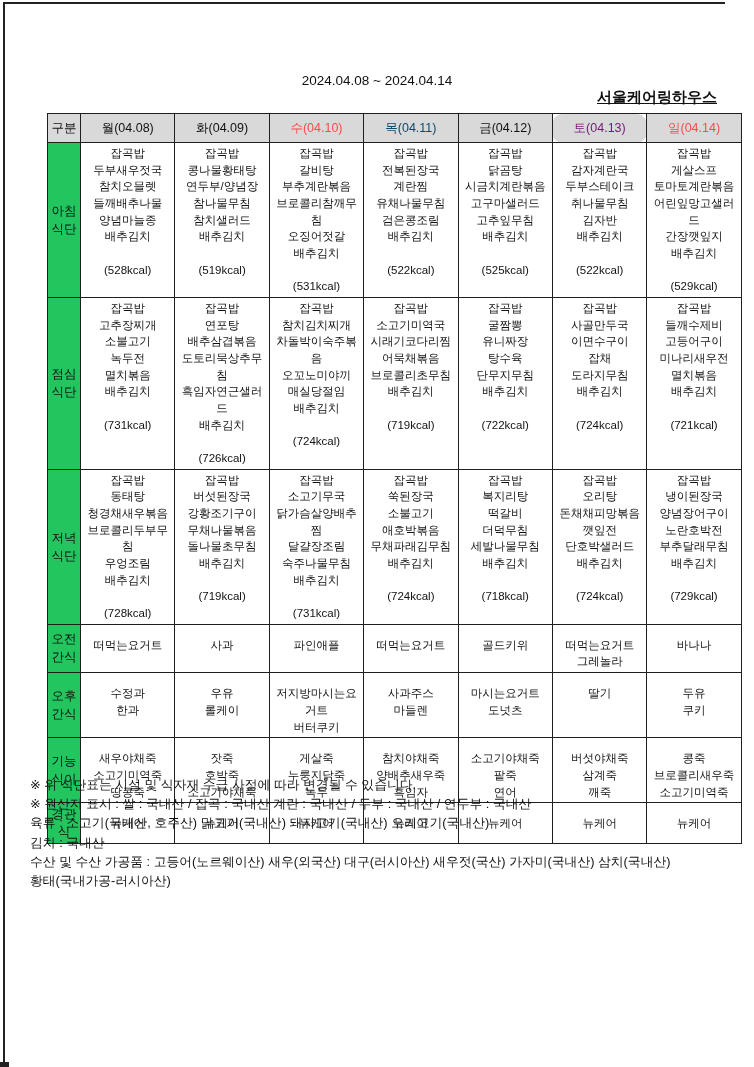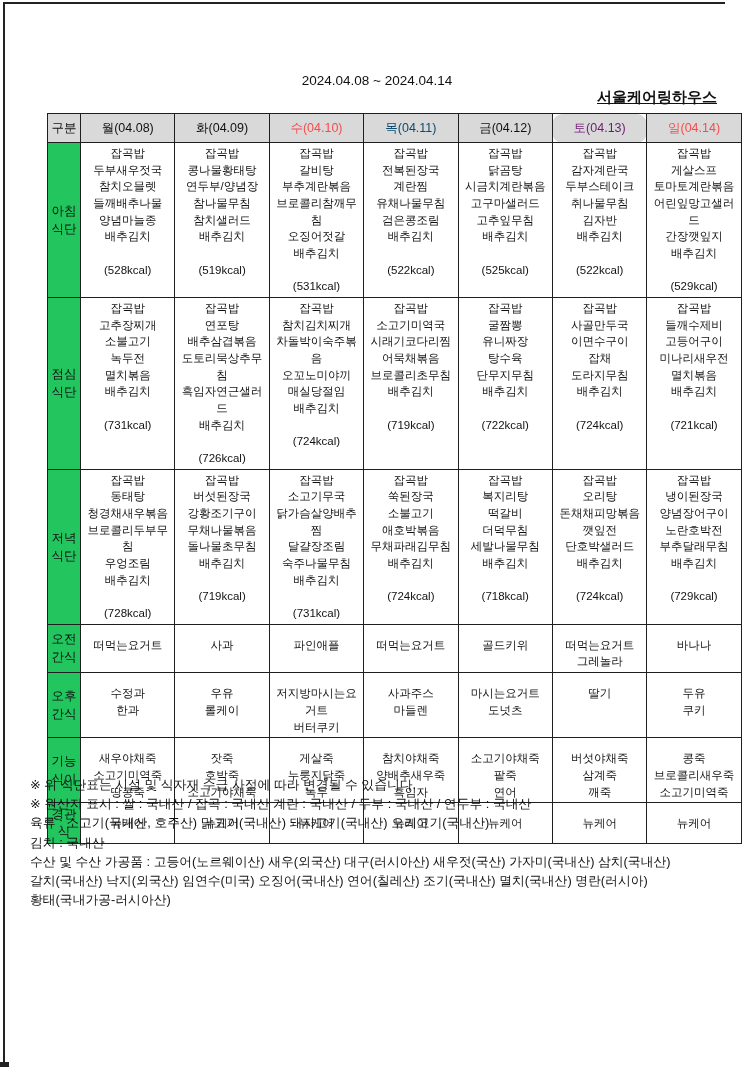--- a/index.html
+++ b/index.html
@@ -351,17 +351,16 @@
       </tr>
     </tbody>
   </table>
 
   <div class="notes">
     <div>※ 위 식단표는 시설 및 식자재 수급 사정에 따라 변경될 수 있습니다.</div>
     <div>※ 원산지 표시 : 쌀 : 국내산 / 잡곡 : 국내산 계란 : 국내산 / 두부 : 국내산 / 연두부 : 국내산</div>
     <div>육류 : 소고기(국내산, 호주산) 닭고기(국내산) 돼지고기(국내산) 오리고기(국내산)</div>
     <div>김치 : 국내산</div>
     <div>수산 및 수산 가공품 :  고등어(노르웨이산) 새우(외국산)  대구(러시아산)  새우젓(국산) 가자미(국내산)  삼치(국내산)</div>
-    <div>갈치(국내산) 낙지(외국산) 임연수(미국) 오징어(국내산) 연어(칠레산) 조기(국내산) 멸치(국내산) 명란(러시아)</div>
     <div>황태(국내가공-러시아산)</div>
   </div>
 
 </div>
 
 </body></html>

